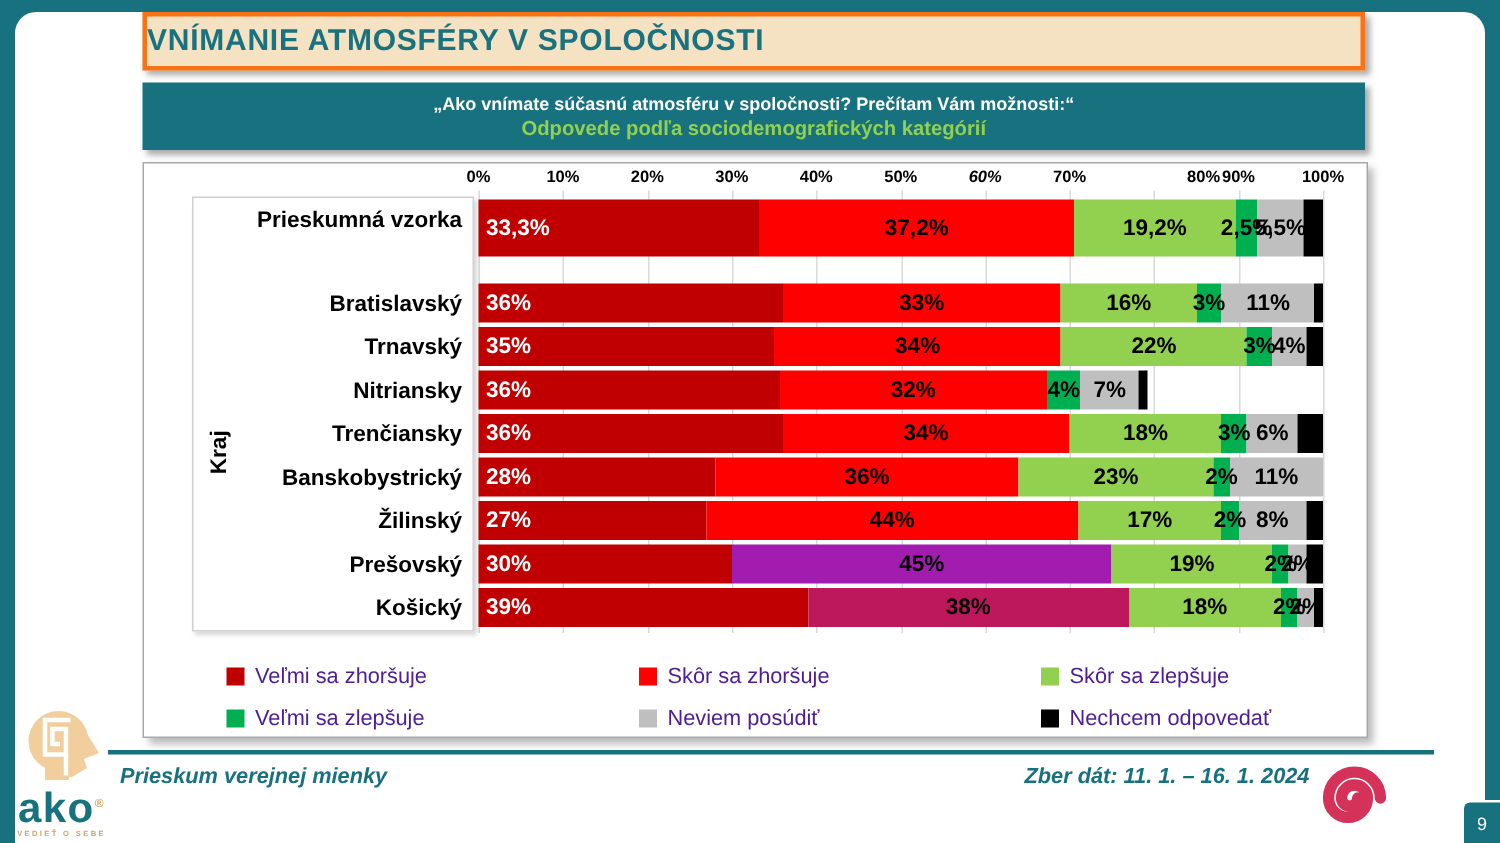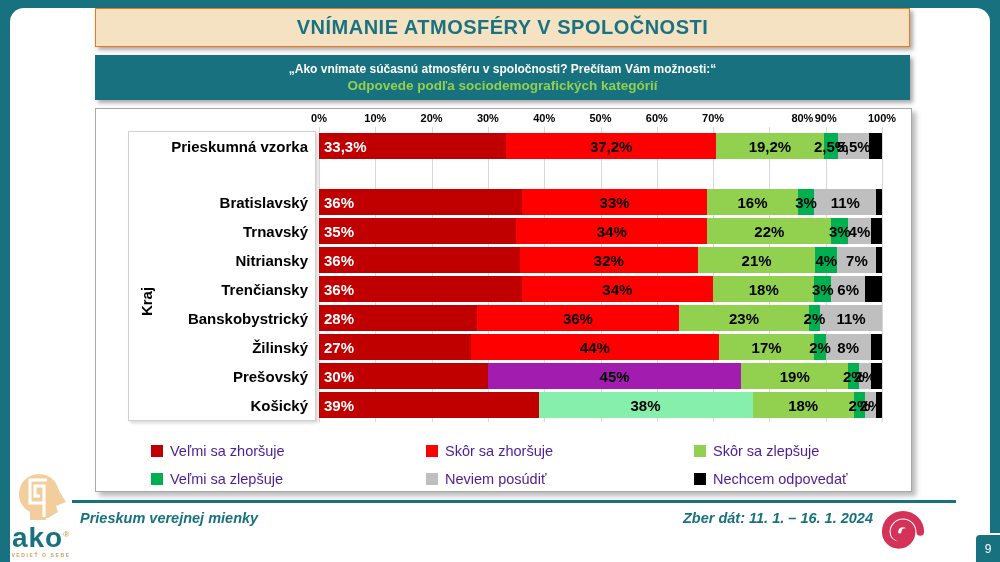--- a/index.html
+++ b/index.html
@@ -7,22 +7,22 @@
     --spiral:#D5325A; --peach:#F2CE9C; --caption:#CFA262;
   }
   *{margin:0;padding:0;box-sizing:border-box;}
   body{font-family:"Liberation Sans",sans-serif;background:#fff;}
   #page{position:relative;width:1000px;height:562px;background:var(--teal);overflow:hidden;}
   .abs{position:absolute;}
   #inner{position:absolute;left:10px;top:8px;width:980px;height:554px;background:#ffffff;
          border-radius:14px 14px 0 0;}
   
   #title-box{left:95px;top:8px;width:815px;height:39px;background:var(--cream);
-    border:1px solid #f97316;box-shadow:3px 3px 4px rgba(100,100,100,.55);
-    display:flex;align-items:center;justify-content:center;}
+    border:3px solid #f97316;box-shadow:3px 3px 4px rgba(100,100,100,.55);
+    display:flex;align-items:center;justify-content:flex-start;}
   #title-box h1{font-size:20px;font-weight:bold;color:var(--title-text);letter-spacing:.5px;}
   #subtitle-box{left:95px;top:55px;width:815px;height:45px;background:var(--teal);
     box-shadow:3px 3px 4px rgba(100,100,100,.55);display:flex;flex-direction:column;
     align-items:center;justify-content:center;gap:2px;}
   #subtitle-box .l1{color:#fff;font-weight:bold;font-size:12px;}
   #subtitle-box .l2{color:var(--sub-green);font-weight:bold;font-size:13.5px;}
   
   #chart-panel{left:95px;top:108px;width:817px;height:384px;background:#fff;
     border:1px solid #a8a8a8;box-shadow:4px 4px 5px rgba(100,100,100,.45);}
   #plot-ticks{position:absolute;left:223px;top:3px;width:563px;height:14px;}
@@ -72,21 +72,21 @@
   </div>
 
   <div id="chart-panel" class="abs">
     <div id="plot-ticks">
         <span class="tick" style="left: 0%;">0%</span>
         <span class="tick" style="left: 10%;">10%</span>
         <span class="tick" style="left: 20%;">20%</span>
         <span class="tick" style="left: 30%;">30%</span>
         <span class="tick" style="left: 40%;">40%</span>
         <span class="tick" style="left: 50%;">50%</span>
-        <span class="tick" style="left: 60%;">60%</span>
+        <span class="tick" style="left: 60%; font-style: italic;">60%</span>
         <span class="tick" style="left: 70%;">70%</span>
         <span class="tick" style="left: 80%; margin-left: 33px;">80%</span>
         <span class="tick" style="left: 90%;">90%</span>
         <span class="tick" style="left: 100%;">100%</span>
       </div>
     <div id="gridlines">
         <div class="gridline" style="left: 0%;"></div>
         <div class="gridline" style="left: 10%;"></div>
         <div class="gridline" style="left: 20%;"></div>
         <div class="gridline" style="left: 30%;"></div>
@@ -95,21 +95,21 @@
         <div class="gridline" style="left: 60%;"></div>
         <div class="gridline" style="left: 70%;"></div>
         <div class="gridline" style="left: 80%;"></div>
         <div class="gridline" style="left: 90%;"></div>
         <div class="gridline" style="left: 100%;"></div>
       </div>
     <div id="label-panel"></div>
     <div id="kraj-label">Kraj</div>
     <div id="rows">
         <div class="cat-label" style="top: 24px; height: 26px;">Prieskumná vzorka</div>
-        <div class="bar" style="top: 24px; height: 26px;">
+        <div class="bar" style="top: 24px; height: 38px;">
           <div class="seg" style="width: 33.3%; background: rgb(192, 0, 0);">
             <span class="seg-label first">33,3%</span>
           </div>
           <div class="seg" style="width: 37.2%; background: rgb(255, 0, 0);">
             <span class="seg-label">37,2%</span>
           </div>
           <div class="seg" style="width: 19.2%; background: rgb(146, 208, 80); padding-left: 32px;">
             <span class="seg-label">19,2%</span>
           </div>
           <div class="seg" style="width: 2.5%; background: rgb(0, 176, 80);">
@@ -159,23 +159,20 @@
           <div class="seg" style="width: 2%; background: rgb(0, 0, 0);"></div>
         </div>
         <div class="cat-label" style="top: 138px; height: 26px;">Nitriansky</div>
         <div class="bar" style="top: 138px; height: 26px;">
           <div class="seg" style="width: 35.6436%; background: rgb(192, 0, 0);">
             <span class="seg-label first">36%</span>
           </div>
           <div class="seg" style="width: 31.6832%; background: rgb(255, 0, 0);">
             <span class="seg-label">32%</span>
           </div>
-          <div class="seg" style="width: 20.7921%; background: rgb(146, 208, 80);">
-            <span class="seg-label">21%</span>
-          </div>
           <div class="seg" style="width: 3.9604%; background: rgb(0, 176, 80);">
             <span class="seg-label">4%</span>
           </div>
           <div class="seg" style="width: 6.93069%; background: rgb(191, 191, 191);">
             <span class="seg-label">7%</span>
           </div>
           <div class="seg" style="width: 0.990099%; background: rgb(0, 0, 0);"></div>
         </div>
         <div class="cat-label" style="top: 167px; height: 26px;">Trenčiansky</div>
         <div class="bar" style="top: 167px; height: 26px;">
@@ -250,21 +247,21 @@
           <div class="seg" style="width: 2%; background: rgb(191, 191, 191);">
             <span class="seg-label">2%</span>
           </div>
           <div class="seg" style="width: 2%; background: rgb(0, 0, 0);"></div>
         </div>
         <div class="cat-label" style="top: 283px; height: 26px;">Košický</div>
         <div class="bar" style="top: 283px; height: 26px;">
           <div class="seg" style="width: 39%; background: rgb(192, 0, 0);">
             <span class="seg-label first">39%</span>
           </div>
-          <div class="seg" style="width: 38%; background: #86efac;">
+          <div class="seg" style="width: 38%; background: #be185d;">
             <span class="seg-label">38%</span>
           </div>
           <div class="seg" style="width: 18%; background: rgb(146, 208, 80);">
             <span class="seg-label">18%</span>
           </div>
           <div class="seg" style="width: 2%; background: rgb(0, 176, 80);">
             <span class="seg-label">2%</span>
           </div>
           <div class="seg" style="width: 2%; background: rgb(191, 191, 191);">
             <span class="seg-label">2%</span>

